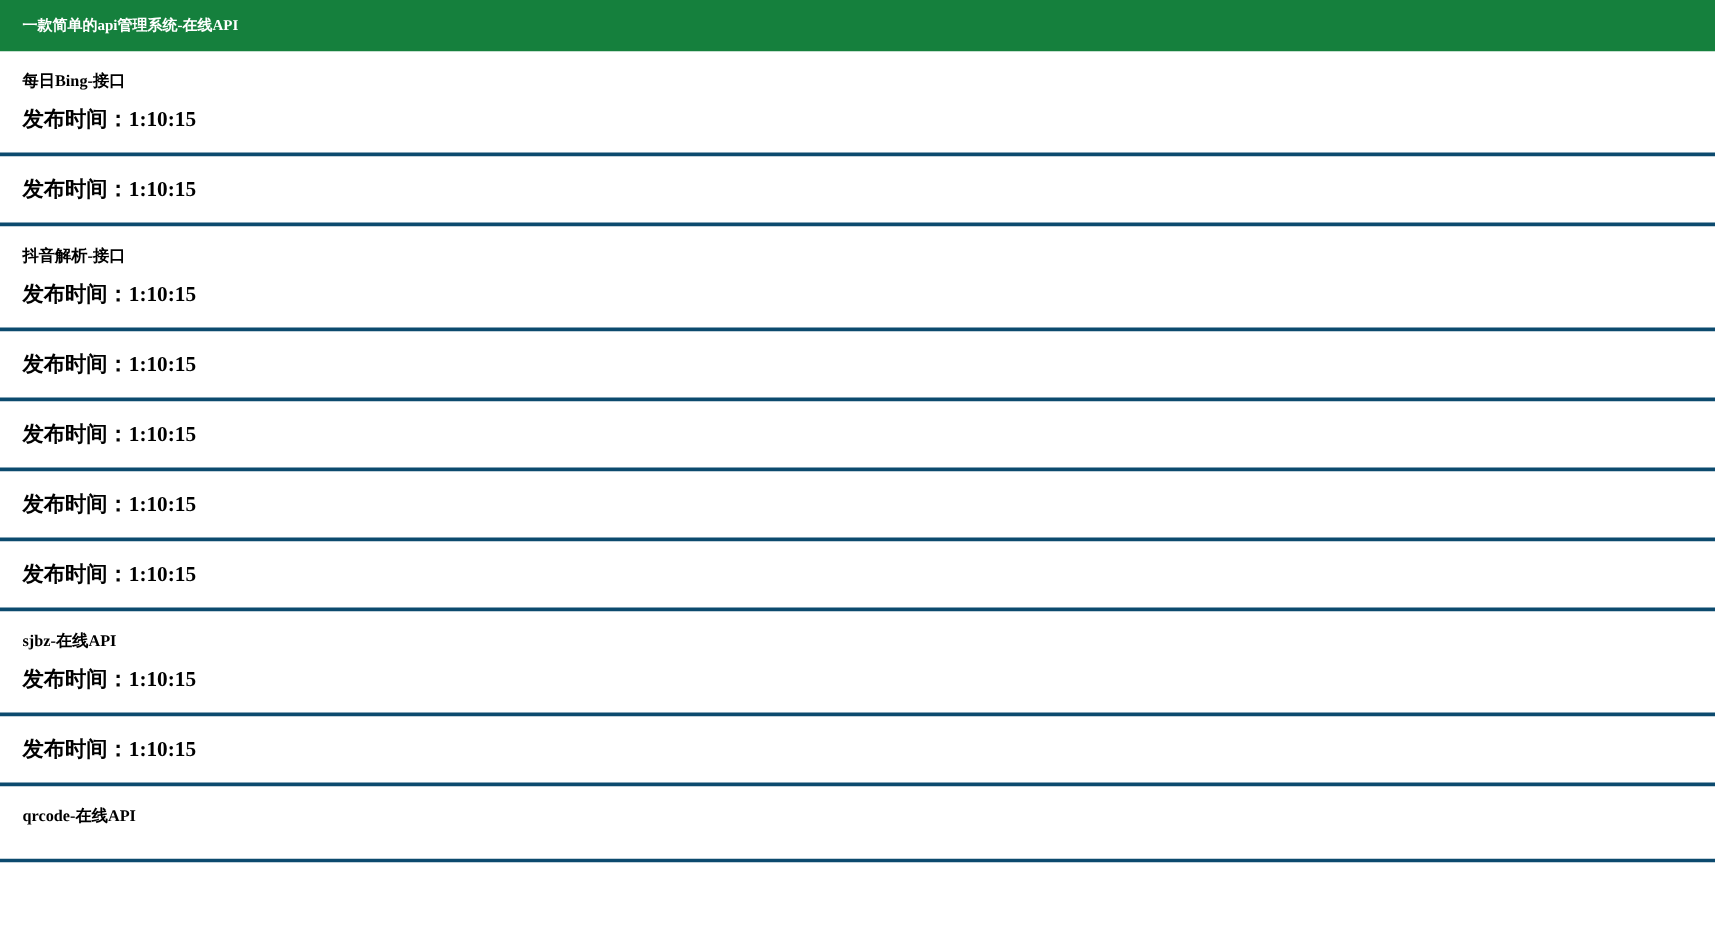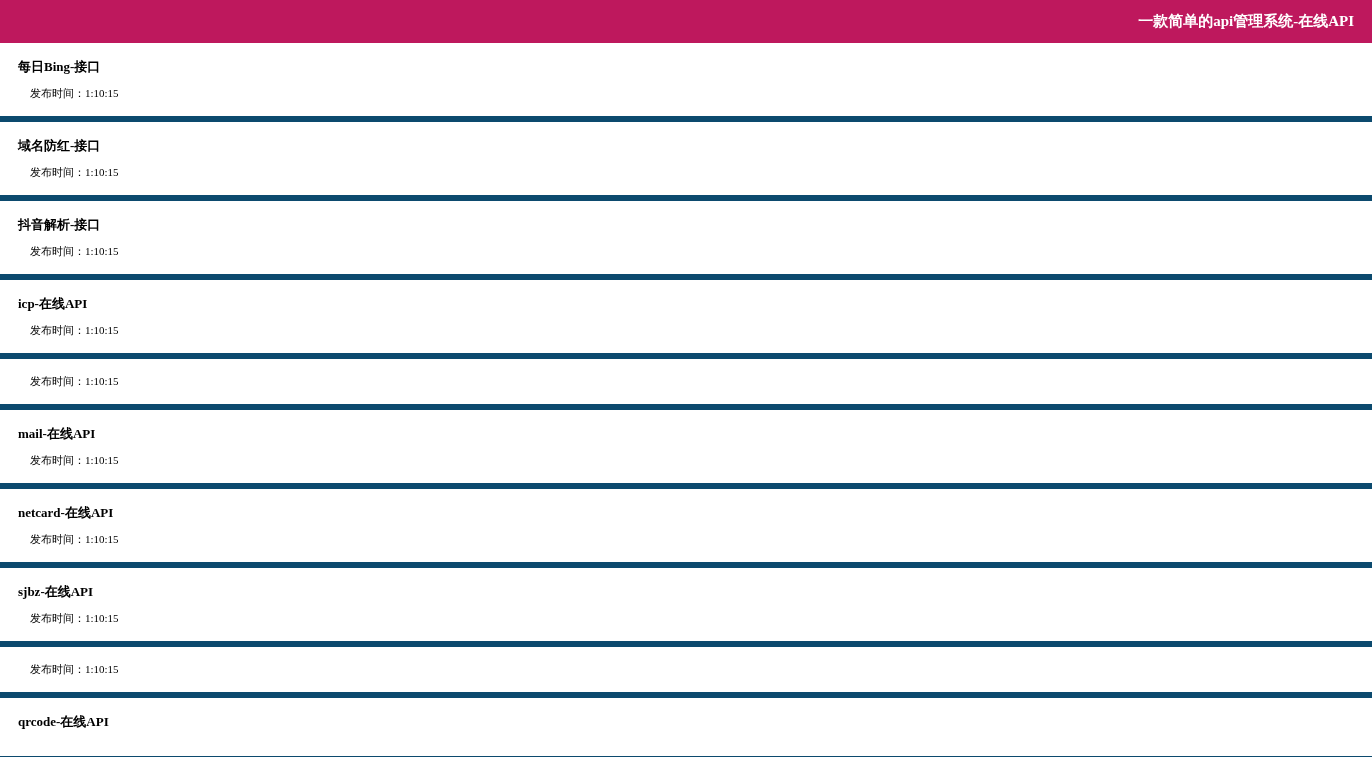--- a/index.html
+++ b/index.html
@@ -7,78 +7,72 @@
       padding: 0;
       box-sizing: border-box;
     }
     body {
       font-family: "SimSun", "宋体", serif;
       font-size: 13px;
       background: #ffffff;
       color: #000000;
     }
     .header {
-      background: #be185d;
+      background: #15803d;
       color: #ffffff;
       font-weight: bold;
       padding: 12px 18px;
-      font-size: 15px;
-      text-align: right;
+      font-size: 12px;
     }
     .list {
       width: 100%;
     }
     .list-item {
-      border-bottom: 6px solid #0c4a6e;
+      border-bottom: 3px solid #0c4a6e;
       padding: 15px 18px;
     }
     .item-title {
       font-weight: bold;
       font-size: 13px;
       margin-bottom: 10px;
     }
     .item-meta {
-      font-weight: normal;
-      font-size: 11px;
-      margin-left: 12px;
+      font-weight: bold;
+      font-size: 17px;
     }
   </style>
 </head>
 <body>
 
 <div class="header">
   <span>一款简单的api管理系统-在线API</span>
 </div>
 
 <div class="list">
   <div class="list-item">
     <div class="item-title">每日Bing-接口</div>
     <div class="item-meta"><span>发布时间：</span><span>1:10:15</span></div>
   </div>
   <div class="list-item">
-    <div class="item-title">域名防红-接口</div>
     <div class="item-meta"><span>发布时间：</span><span>1:10:15</span></div>
   </div>
   <div class="list-item">
     <div class="item-title">抖音解析-接口</div>
     <div class="item-meta"><span>发布时间：</span><span>1:10:15</span></div>
   </div>
   <div class="list-item">
-    <div class="item-title">icp-在线API</div>
     <div class="item-meta"><span>发布时间：</span><span>1:10:15</span></div>
   </div>
   <div class="list-item">
     <div class="item-meta"><span>发布时间：</span><span>1:10:15</span></div>
   </div>
   <div class="list-item">
-    <div class="item-title">mail-在线API</div>
     <div class="item-meta"><span>发布时间：</span><span>1:10:15</span></div>
   </div>
   <div class="list-item">
-    <div class="item-title">netcard-在线API</div>
     <div class="item-meta"><span>发布时间：</span><span>1:10:15</span></div>
   </div>
   <div class="list-item">
     <div class="item-title">sjbz-在线API</div>
     <div class="item-meta"><span>发布时间：</span><span>1:10:15</span></div>
   </div>
   <div class="list-item">
     <div class="item-meta"><span>发布时间：</span><span>1:10:15</span></div>
   </div>
   <div class="list-item">

